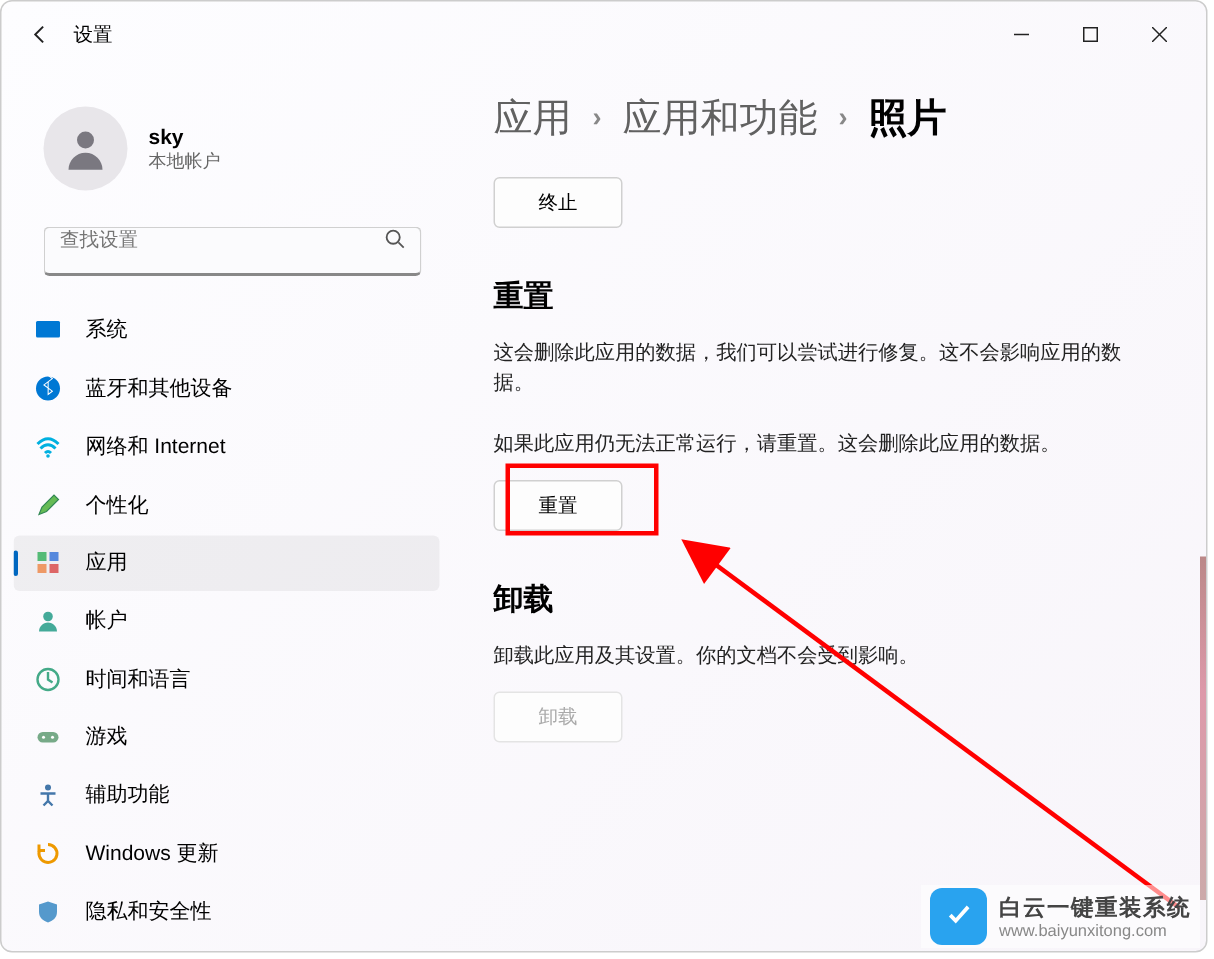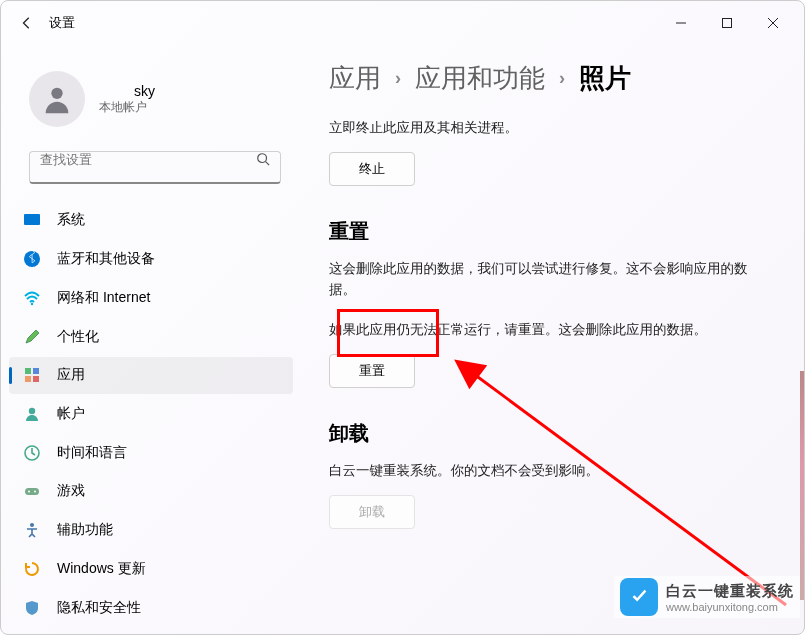--- a/index.html
+++ b/index.html
@@ -13,21 +13,21 @@
   .win-btn { width: 46px; height: 32px; display: flex; align-items: center; justify-content: center; background: transparent; border: none; font-size: 12px; }
   .win-btn svg { width: 10px; height: 10px; }
 
   .body { display: flex; height: calc(100% - 44px); }
   .sidebar { width: 300px; padding: 8px 0 8px 8px; display: flex; flex-direction: column; }
 
   .profile { display: flex; align-items: center; padding: 18px 20px 24px 20px; gap: 14px; }
   .avatar { width: 56px; height: 56px; border-radius: 50%; background: #e8e6ea; display: flex; align-items: center; justify-content: center; }
   .avatar svg { width: 34px; height: 34px; fill: #7a7880; }
   .profile-text { display: flex; flex-direction: column; }
-  .profile-name { font-size: 14px; font-weight: 400; margin-left: 35px; }
+  .profile-name { font-size: 14px; font-weight: 700; }
   .profile-sub { font-size: 12px; color: #666; }
 
   .search { margin: 0 20px 18px 20px; display: flex; align-items: flex-start; height: 34px; border: 1px solid #d0d0d0; border-bottom: 2px solid #888; border-radius: 4px; padding: 0 10px; background: #fbfbfd; }
   .search input { flex: 1; border: none; outline: none; background: transparent; font-size: 13px; }
   .search-icon { font-size: 14px; color: #555; }
 
   .nav { display: flex; flex-direction: column; gap: 2px; padding-right: 8px; overflow-y: auto; }
   .nav-item { display: flex; align-items: center; height: 38px; padding: 0 14px; border-radius: 4px; font-size: 14px; gap: 16px; cursor: pointer; position: relative; }
   .nav-item.active { background: rgba(0,0,0,0.05); }
   .nav-item.active::before { content: ""; position: absolute; left: 0; top: 10px; bottom: 10px; width: 3px; background: #0067c0; border-radius: 2px; }
@@ -39,21 +39,21 @@
   .bc-sep { color: #888; font-size: 18px; }
   .section-text { font-size: 13.5px; color: #222; margin-bottom: 14px; line-height: 1.5; }
   .btn { height: 34px; min-width: 86px; padding: 0 20px; border: 1px solid #d0d0d0; border-radius: 4px; background: #fdfdfd; font-size: 13px; cursor: pointer; }
   .btn.disabled { color: #aaa; border-color: #e4e4e4; cursor: default; }
   .section-title { font-size: 20px; font-weight: 600; margin-top: 32px; margin-bottom: 14px; }
 
   .highlight-box { position: absolute; border: 3px solid #ff0000; pointer-events: none; }
   .box1 { left: 336px; top: 308px; width: 102px; height: 48px; }
   .arrow-svg { position: absolute; left: 430px; top: 334px; pointer-events: none; }
 
-  .watermark { position: absolute; right: 4px; bottom: 16px; display: flex; align-items: center; gap: 8px; background: rgba(255,255,255,0.55); padding: 2px 6px; }
+  .watermark { position: absolute; right: 4px; bottom: 2px; display: flex; align-items: center; gap: 8px; background: rgba(255,255,255,0.55); padding: 2px 6px; }
   .wm-logo { width: 38px; height: 38px; border-radius: 8px; background: #29a3ef; display: flex; align-items: center; justify-content: center; }
   .wm-logo svg { width: 22px; height: 22px; fill: #fff; }
   .wm-text { display: flex; flex-direction: column; }
   .wm-line1 { font-size: 15px; font-weight: 600; color: #444; letter-spacing: 1px; }
   .wm-line2 { font-size: 11px; color: #888; }
 
   .right-edge { position: absolute; right: 0; top: 370px; bottom: 34px; width: 4px; background: linear-gradient(#b88 0%, #d9a 40%, #caa 100%); }
 </style>
 </head>
 <body>
@@ -216,30 +216,29 @@
 
     <div class="main">
       <div class="breadcrumb">
         <span class="bc-link">应用</span>
         <span class="bc-sep">›</span>
         <span class="bc-link">应用和功能</span>
         <span class="bc-sep">›</span>
         <span>照片</span>
       </div>
 
-      <div class="section-text">立即终止此应用及其相关进程。</div>
       <button class="btn">终止</button>
 
       <div class="section-title">重置</div>
       <div class="section-text">这会删除此应用的数据，我们可以尝试进行修复。这不会影响应用的数据。</div>
       <div class="section-text" style="margin-top:20px">如果此应用仍无法正常运行，请重置。这会删除此应用的数据。</div>
       <button class="btn">重置</button>
 
       <div class="section-title">卸载</div>
-      <div class="section-text">白云一键重装系统。你的文档不会受到影响。</div>
+      <div class="section-text">卸载此应用及其设置。你的文档不会受到影响。</div>
       <button class="btn disabled">卸载</button>
     </div>
   </div>
 
   <div class="highlight-box box1"></div>
   <svg class="arrow-svg" width="370" height="290">
     <defs>
         <marker id="ah" markerWidth="12" markerHeight="12" refX="2" refY="5" orient="auto">
           <path d="M10 0 L0 5 L10 10 z" fill="#ff0000"></path>
         </marker>

